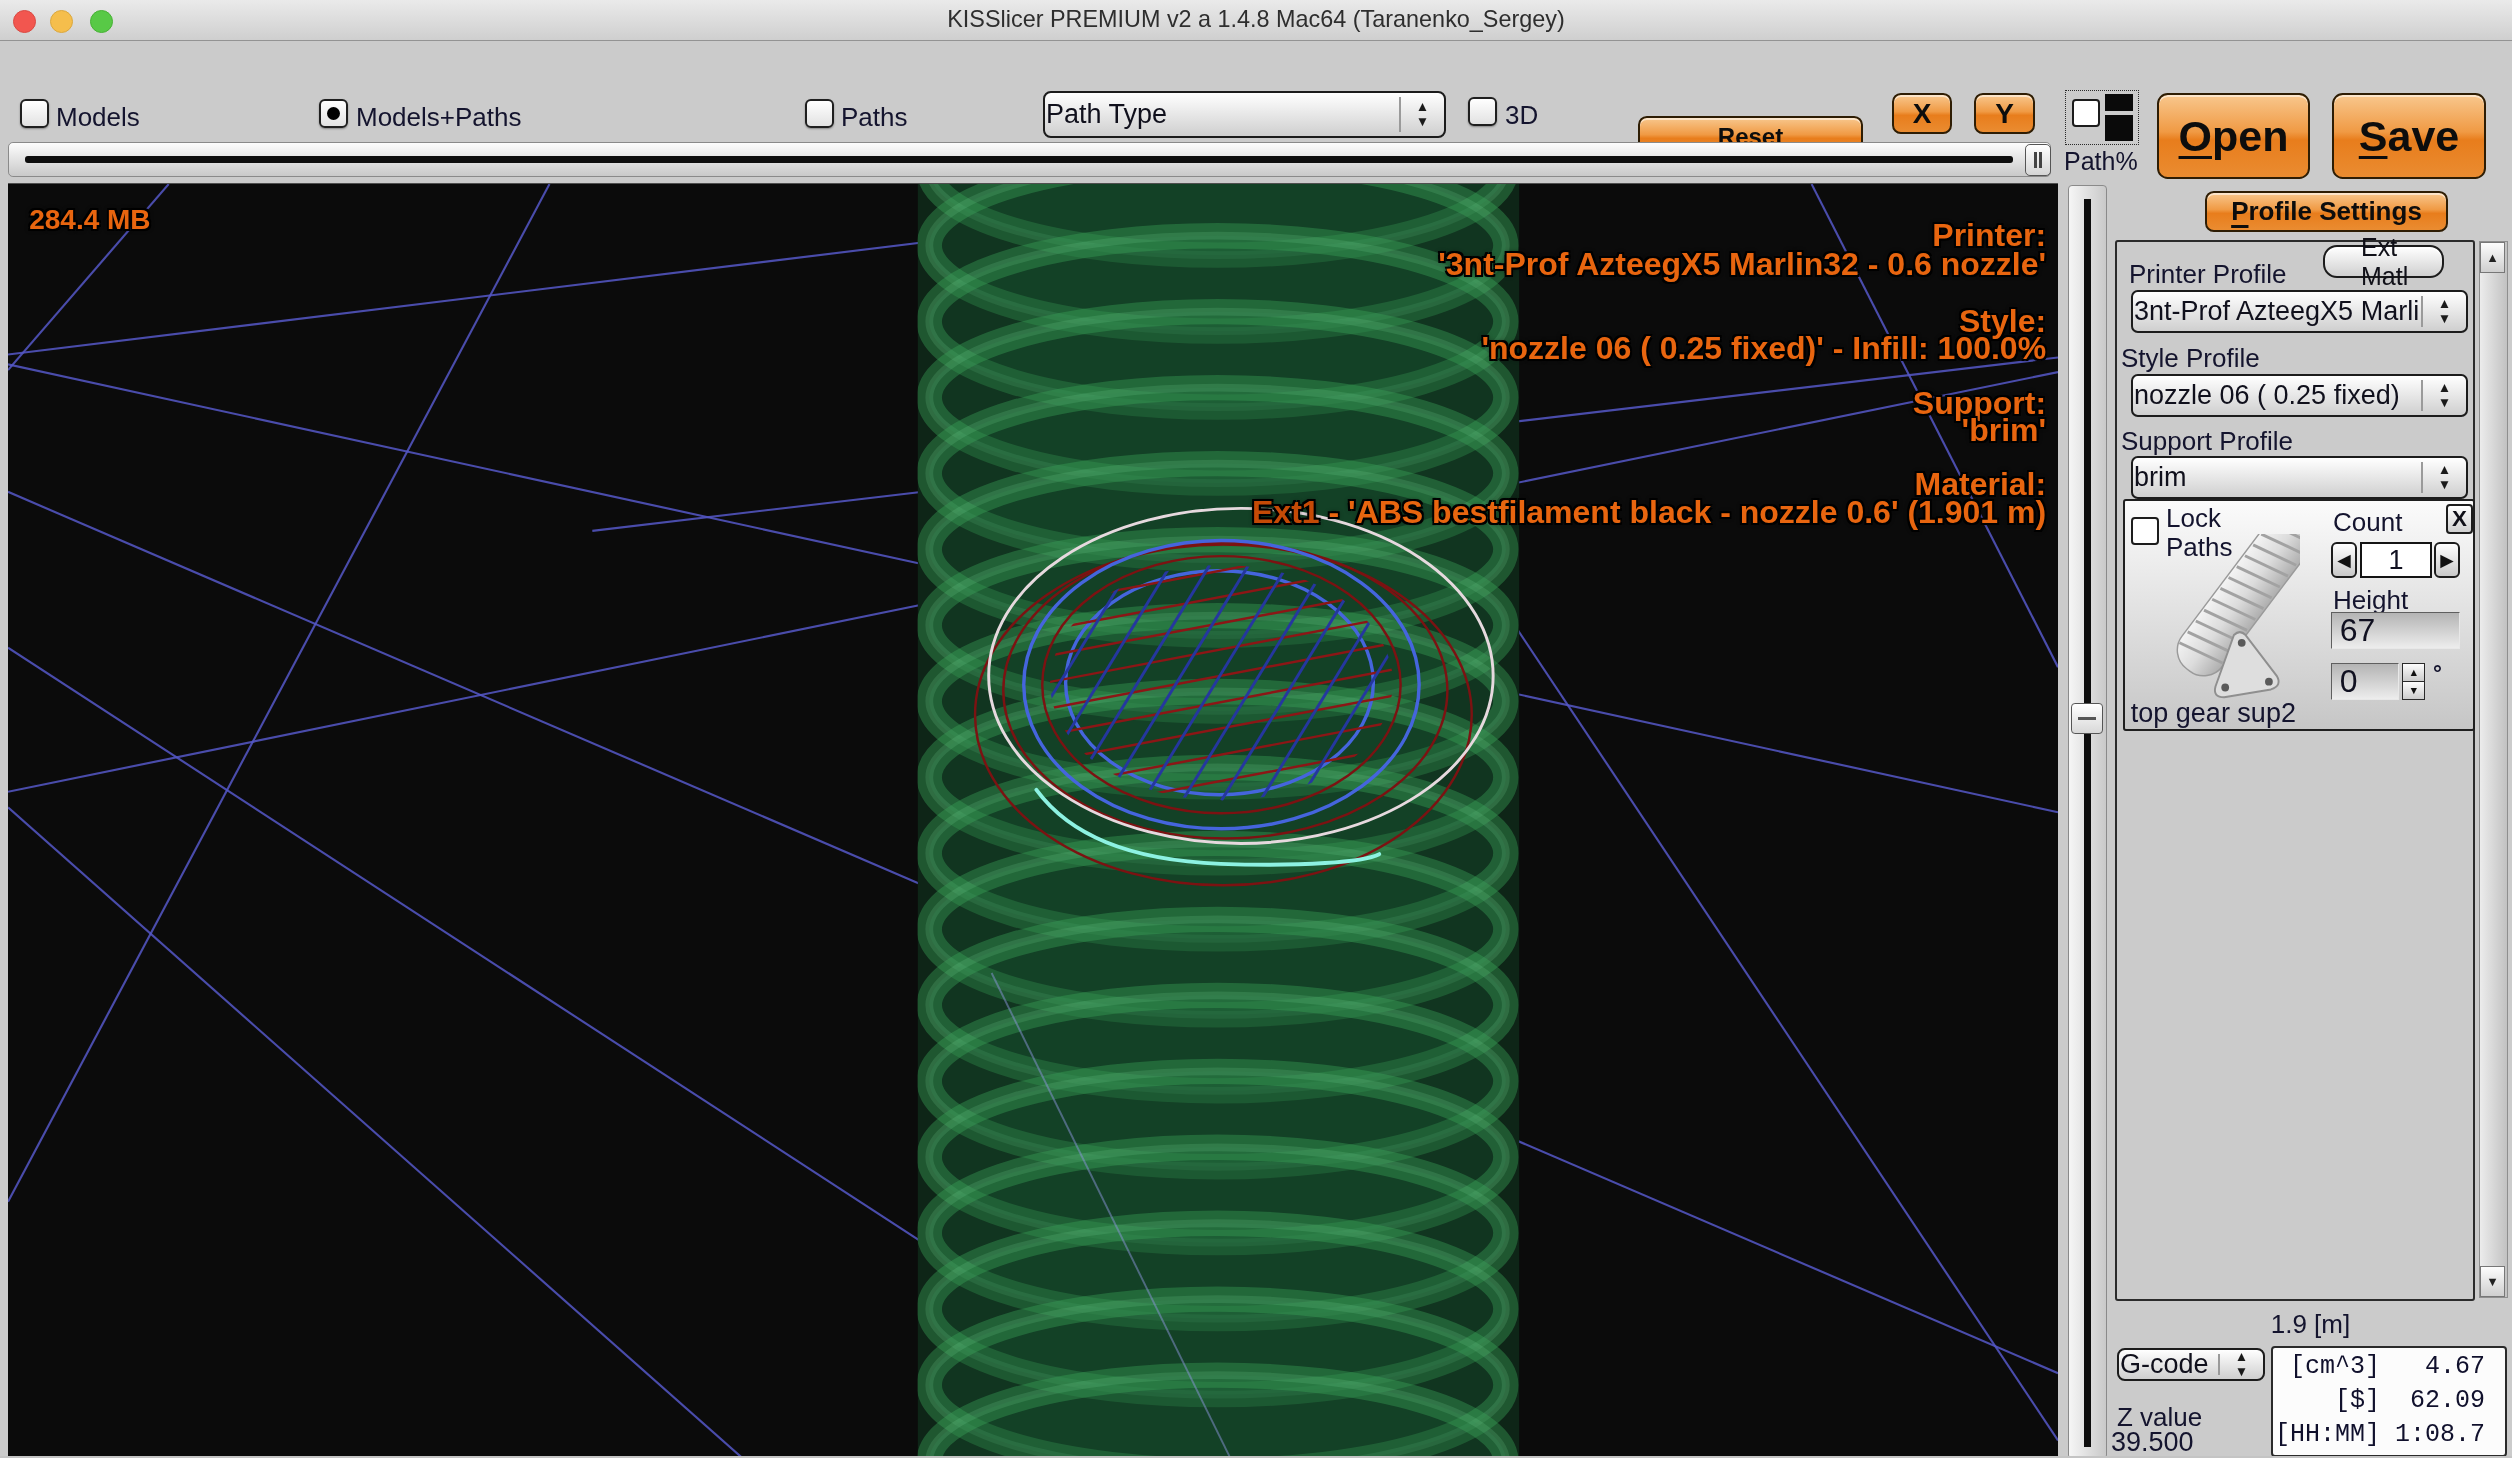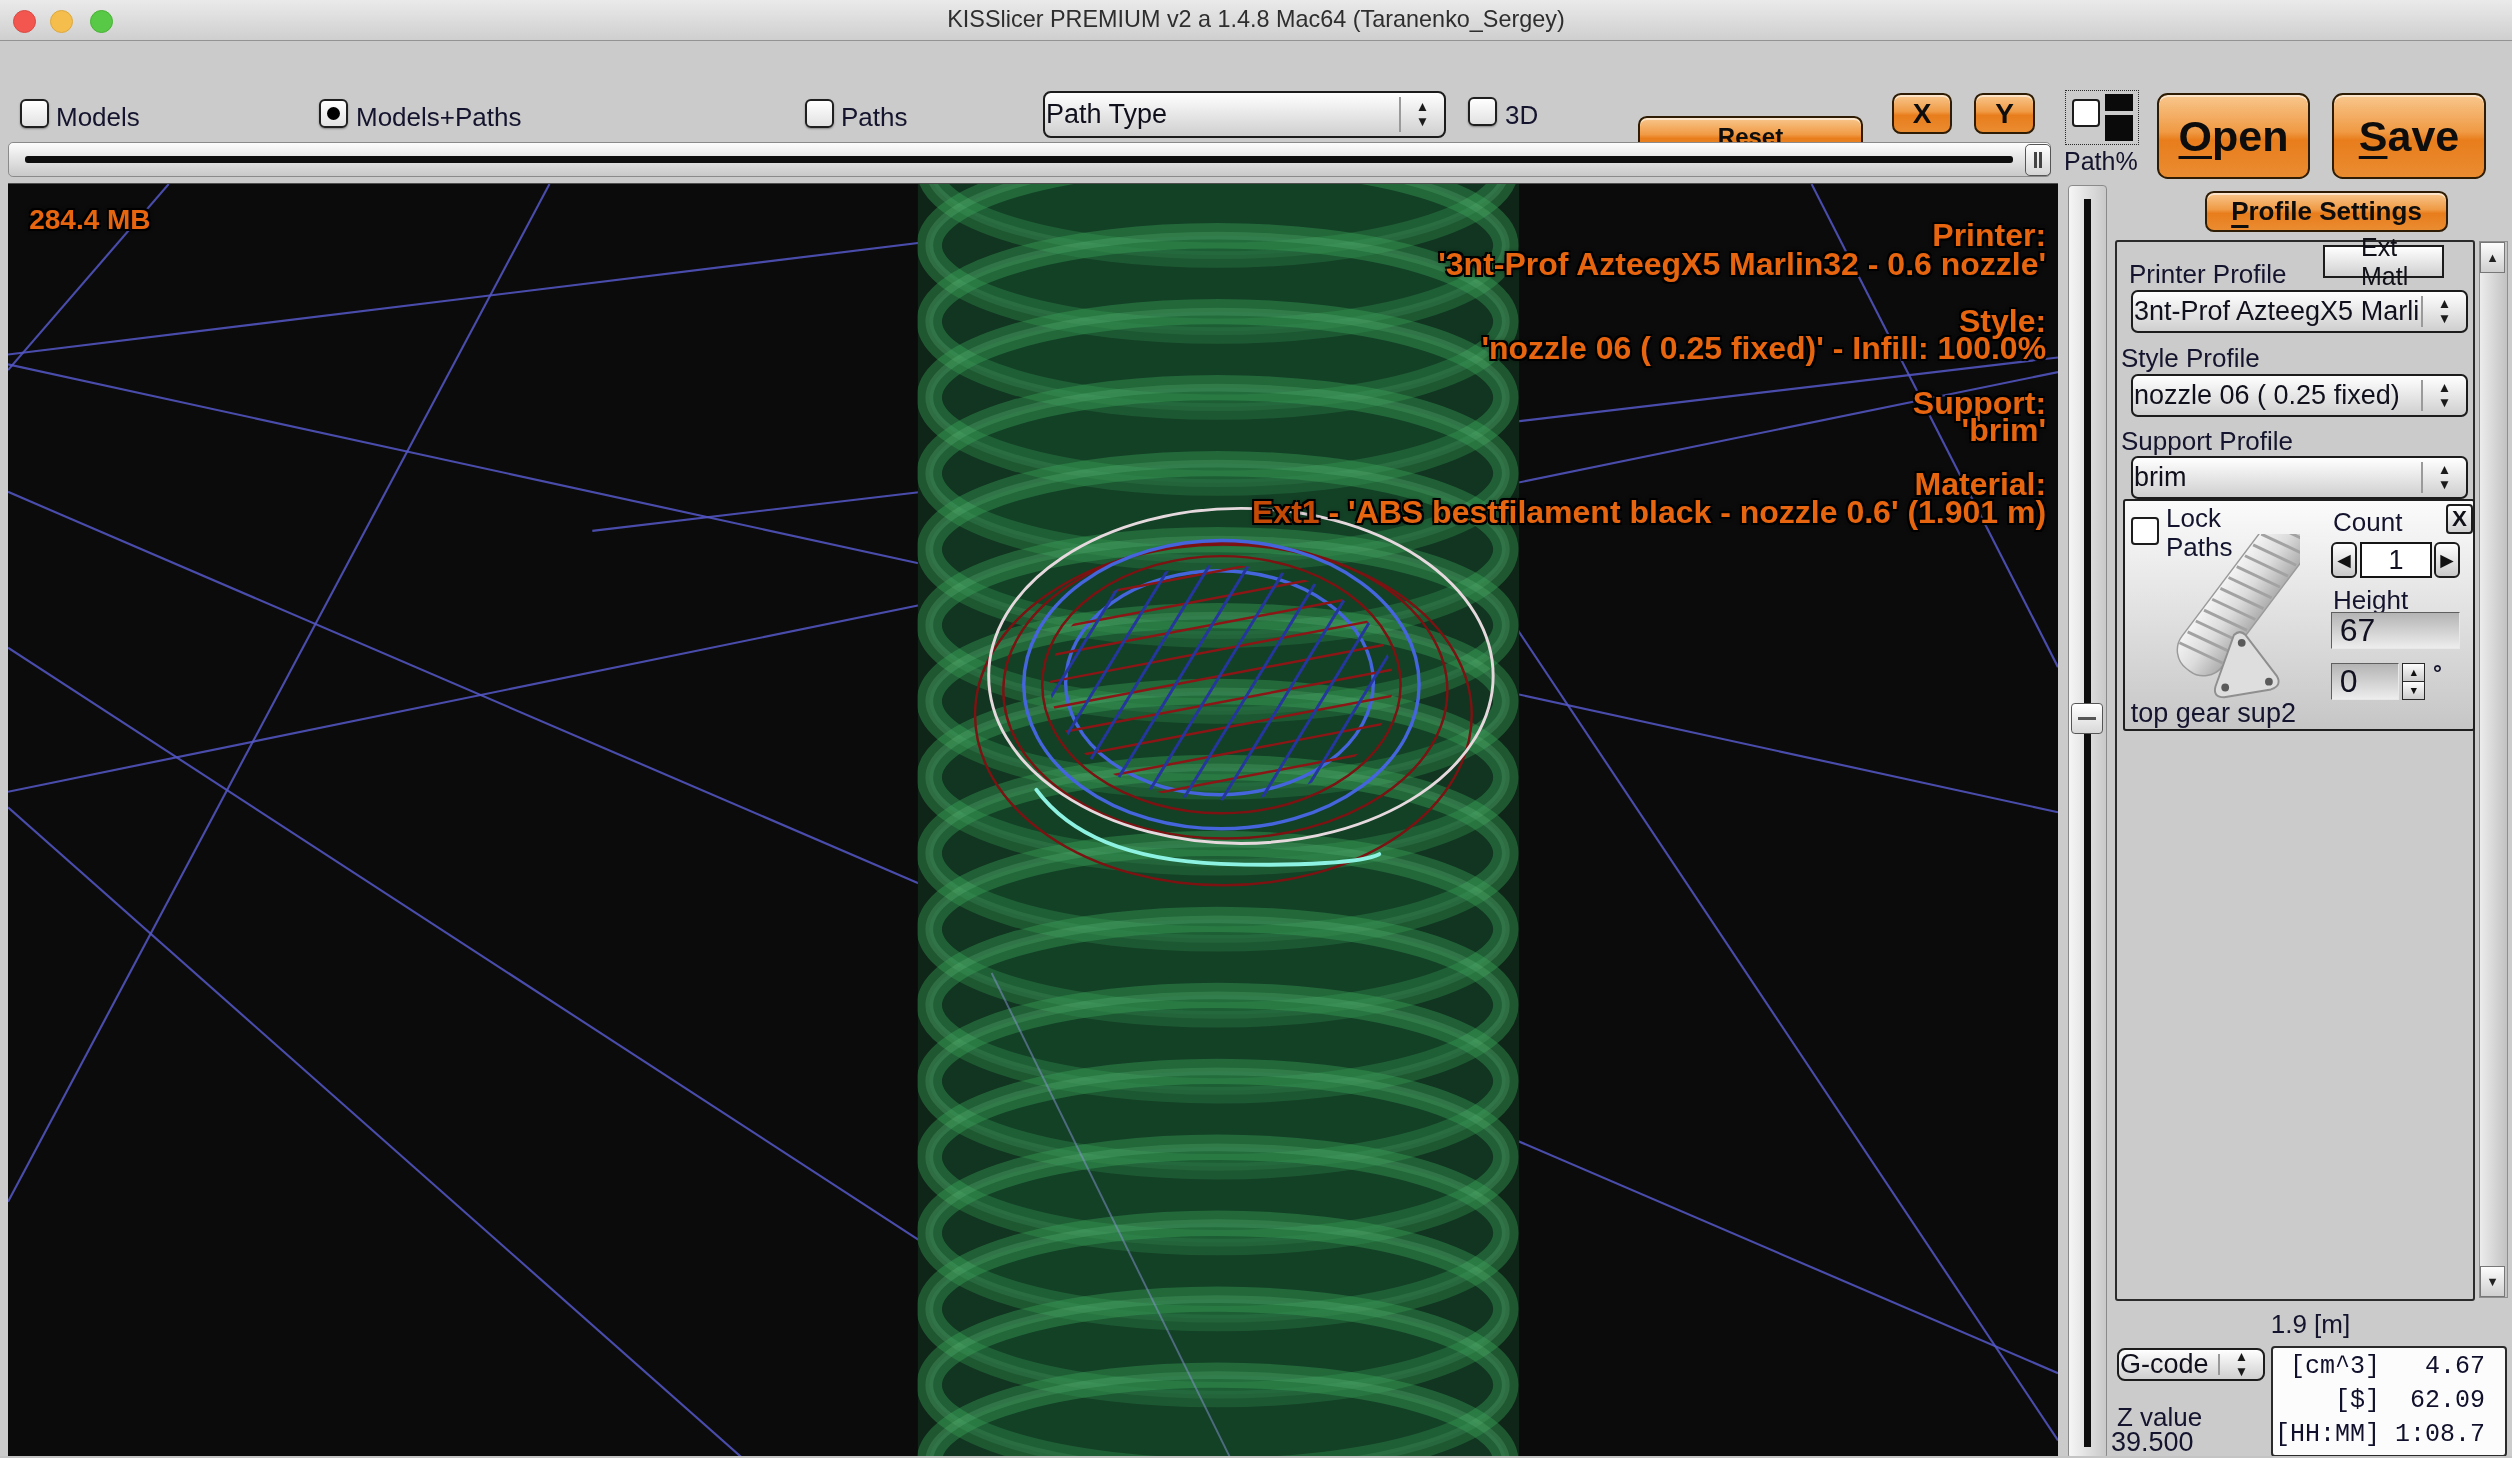--- a/index.html
+++ b/index.html
@@ -320,21 +320,21 @@
       <i></i>
     </div>
 
   <div class="abs btn-orange" style="left:2205px;top:191px;width:243px;height:41px;font-size:26px;">
     <span class="u">P</span>
       <span>rofile Settings</span>
   </div>
 
   <div id="groupbox" class="abs"></div>
 
-  <div class="abs btn-white" style="left:2323px;top:245px;width:121px;height:33px;font-size:25px;border-radius:0;padding-left:36px;">Ext Matl</div>
+  <div class="abs btn-white" style="left:2323px;top:245px;width:121px;height:33px;font-size:25px;border-radius:14px;padding-left:36px;">Ext Matl</div>
   <div class="abs plabel" style="left:2129px;top:259px;">Printer Profile</div>
   <div class="abs combo" style="left:2131px;top:290px;width:337px;height:43px;border-radius:6.8px;">
     <span class="ctext">3nt-Prof AzteegX5 Marli</span>
     <span class="csep"></span>
     <span class="cspin">
         <span>▲</span>
         <span>▼</span>
       </span>
   </div>
 

